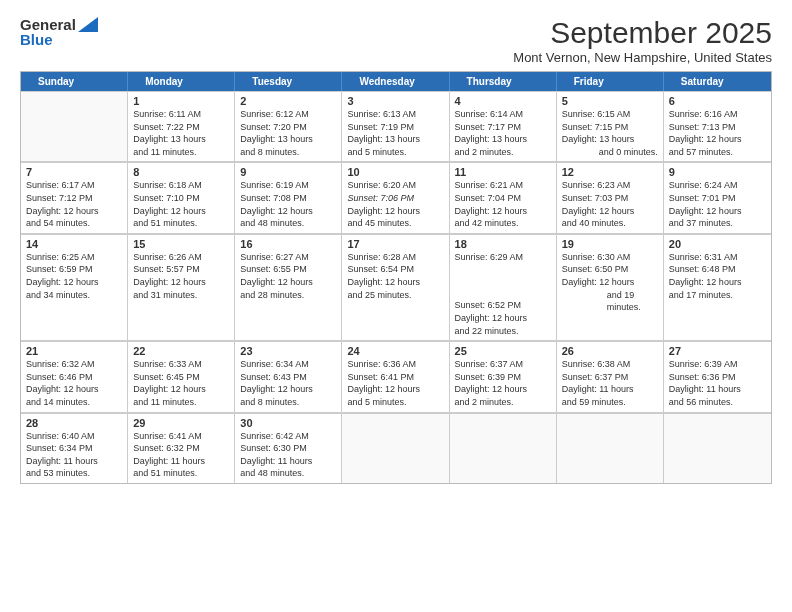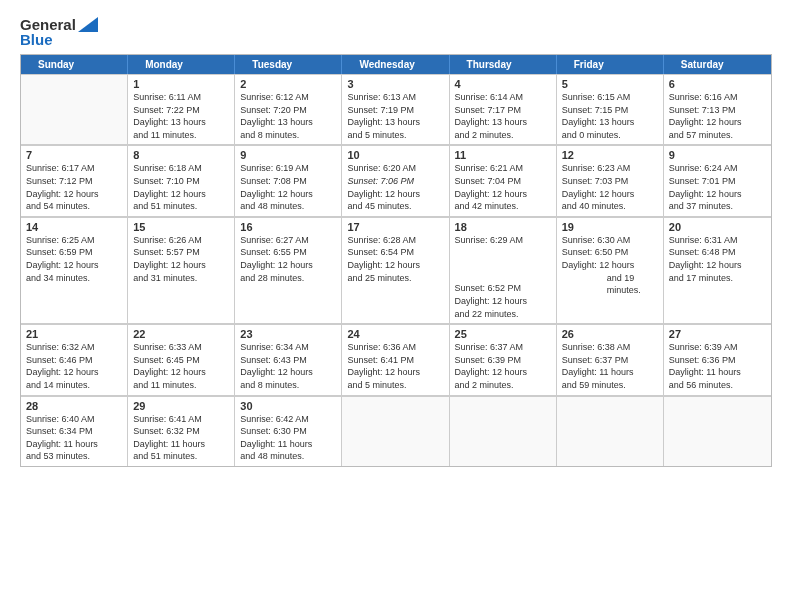--- a/index.html
+++ b/index.html
@@ -108,20 +108,24 @@
 <div class="page">
   <div class="header">
     <div class="logo">
       <div class="logo-row">
         <span style="font-size:15px;font-weight:bold;color:#333;">General</span>
         <svg width="20" height="15" viewBox="0 0 20 15" style="margin-left:2px;">
           <polygon points="0,15 20,0 20,15" fill="#1a6bbf"></polygon>
         </svg>
       </div>
       <span style="font-size:15px;font-weight:bold;color:#1a6bbf;margin-top:-2px;">Blue</span>
+    </div>
+    <div class="title-block">
+      <div class="month-title">September 2025</div>
+      <div class="subtitle">Mont Vernon, New Hampshire, United States</div>
     </div>
   </div>
 
   <div class="calendar outer-border">
     <div class="cal-header">
       <div class="cal-header-cell">Sunday</div>
       <div class="cal-header-cell">Monday</div>
       <div class="cal-header-cell">Tuesday</div>
       <div class="cal-header-cell">Wednesday</div>
       <div class="cal-header-cell">Thursday</div>
@@ -166,21 +170,21 @@
               <span style="display: block;">Daylight: 13 hours</span>
               <span style="display: block;">and 2 minutes.</span>
             </div>
           </div>
           <div class="cal-cell">
             <span class="day-number">5</span>
             <div class="cell-info">
               <span style="display: block;">Sunrise: 6:15 AM</span>
               <span style="display: block;">Sunset: 7:15 PM</span>
               <span style="display: block;">Daylight: 13 hours</span>
-              <span style="display: block;">and 0 minutes.</span>
+              <span style="display: block; text-align: right;">and 0 minutes.</span>
             </div>
           </div>
           <div class="cal-cell">
             <span class="day-number">6</span>
             <div class="cell-info">
               <span style="display: block;">Sunrise: 6:16 AM</span>
               <span style="display: block;">Sunset: 7:13 PM</span>
               <span style="display: block;">Daylight: 12 hours</span>
               <span style="display: block;">and 57 minutes.</span>
             </div>

